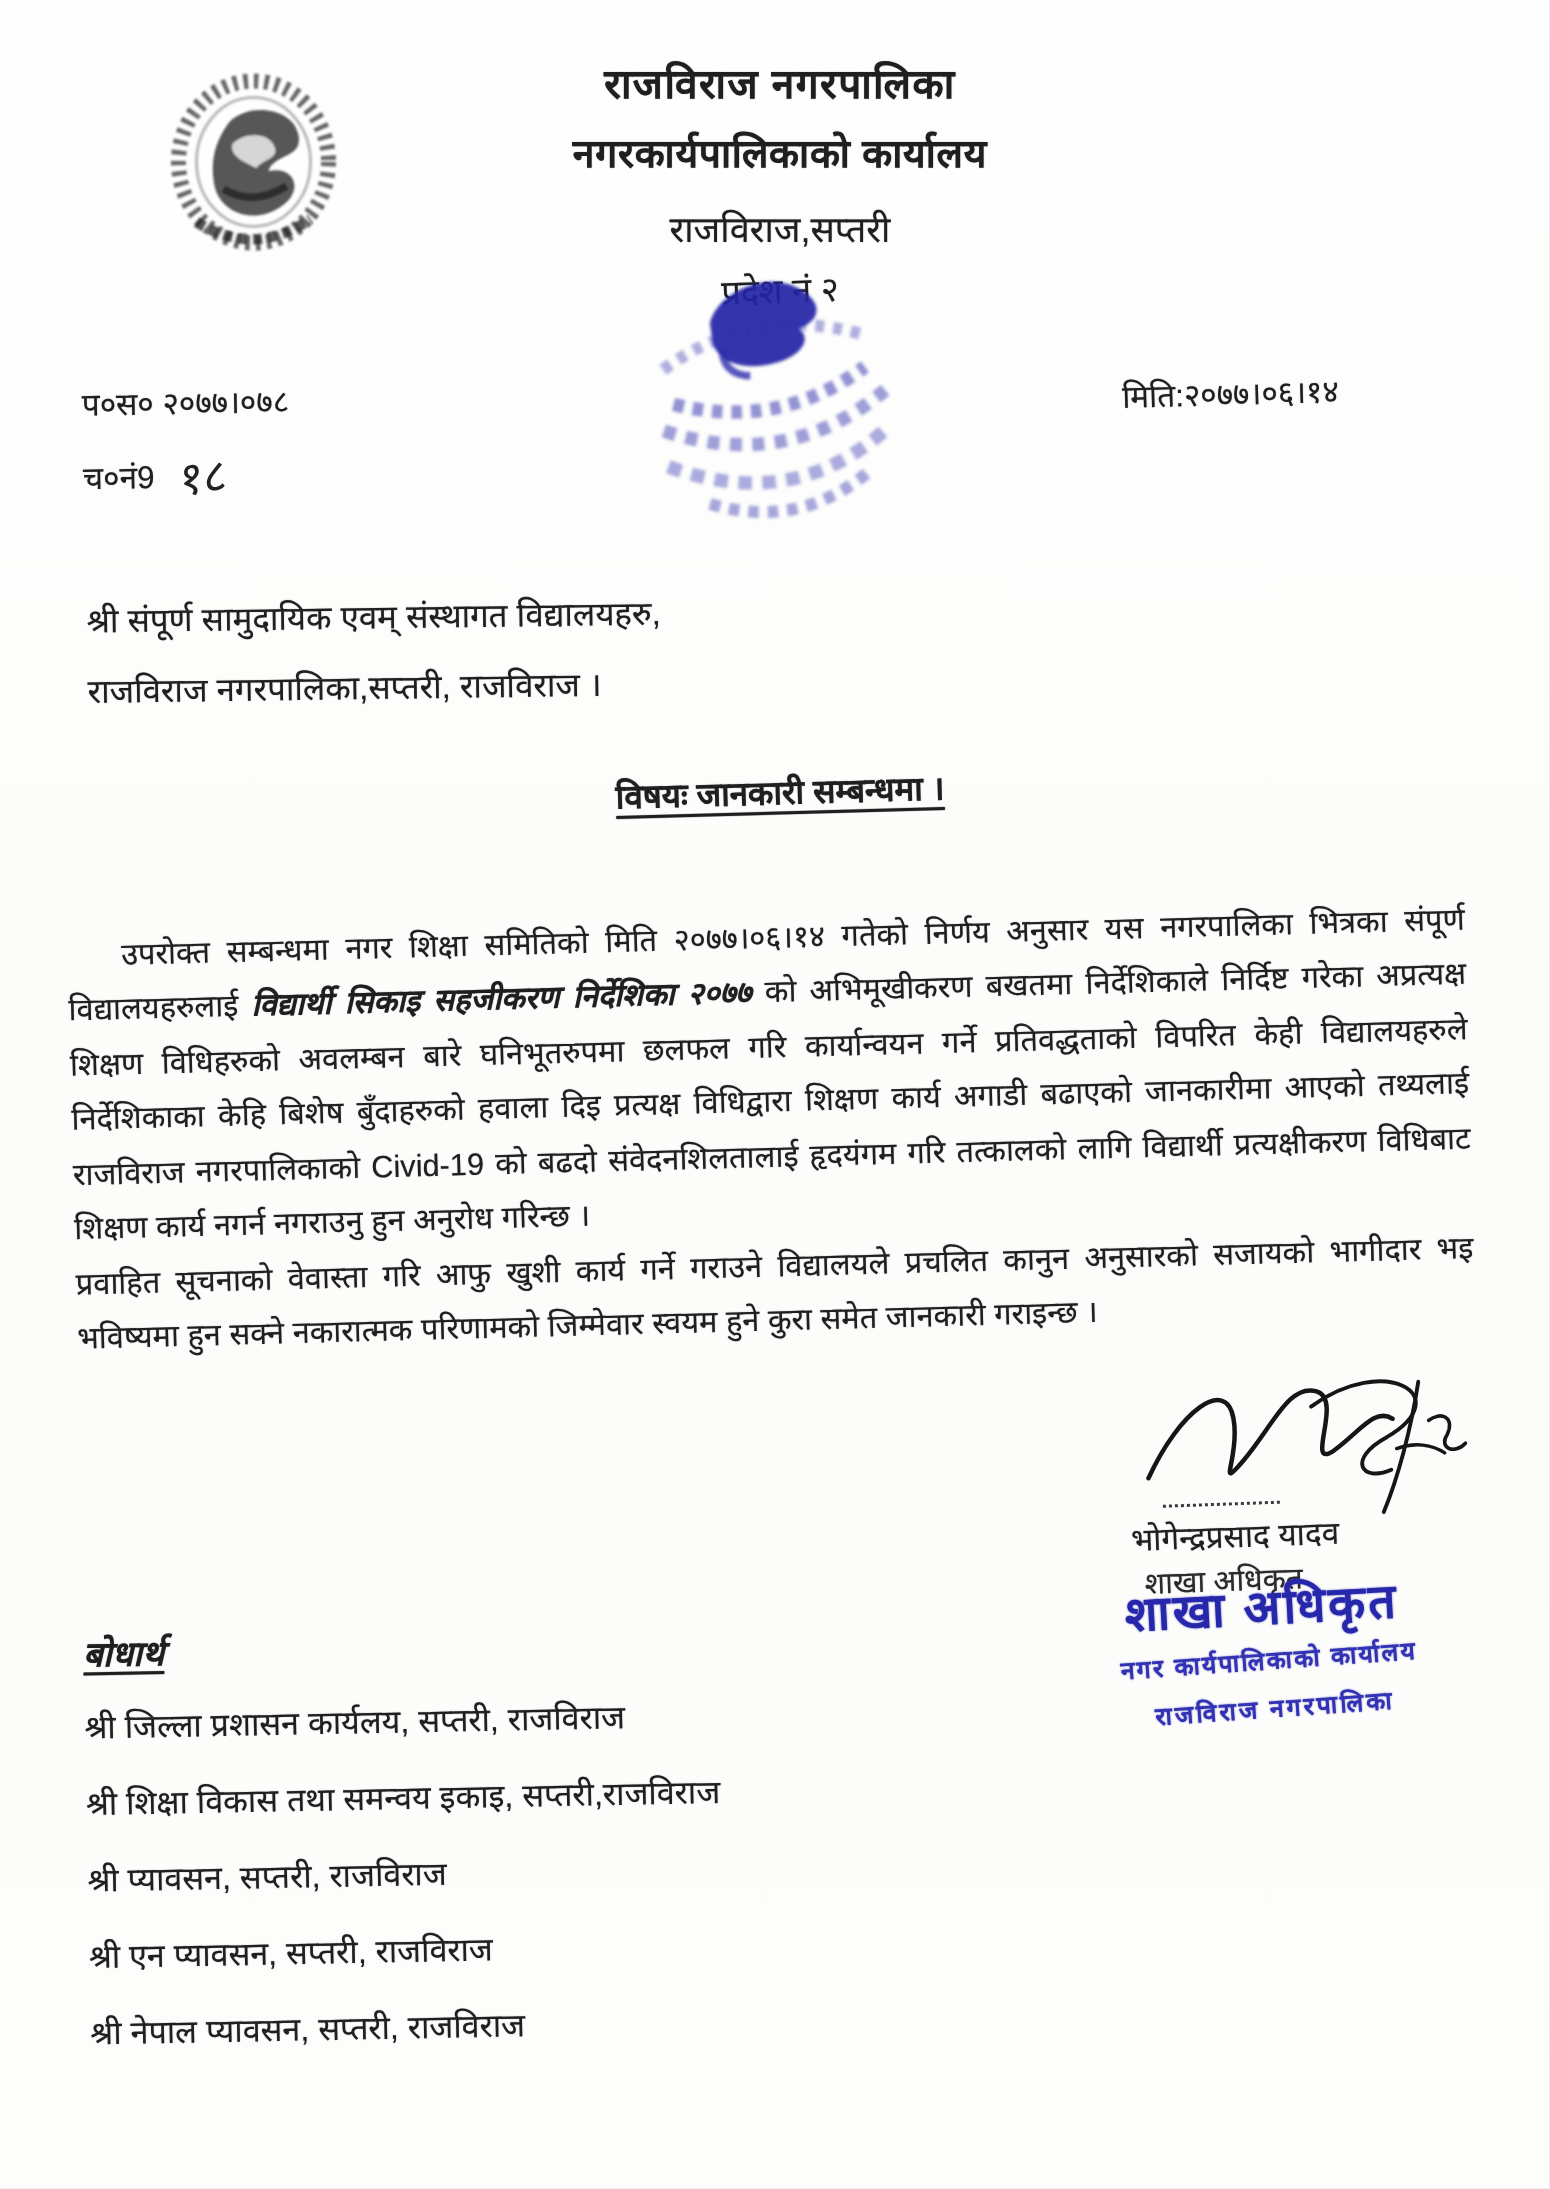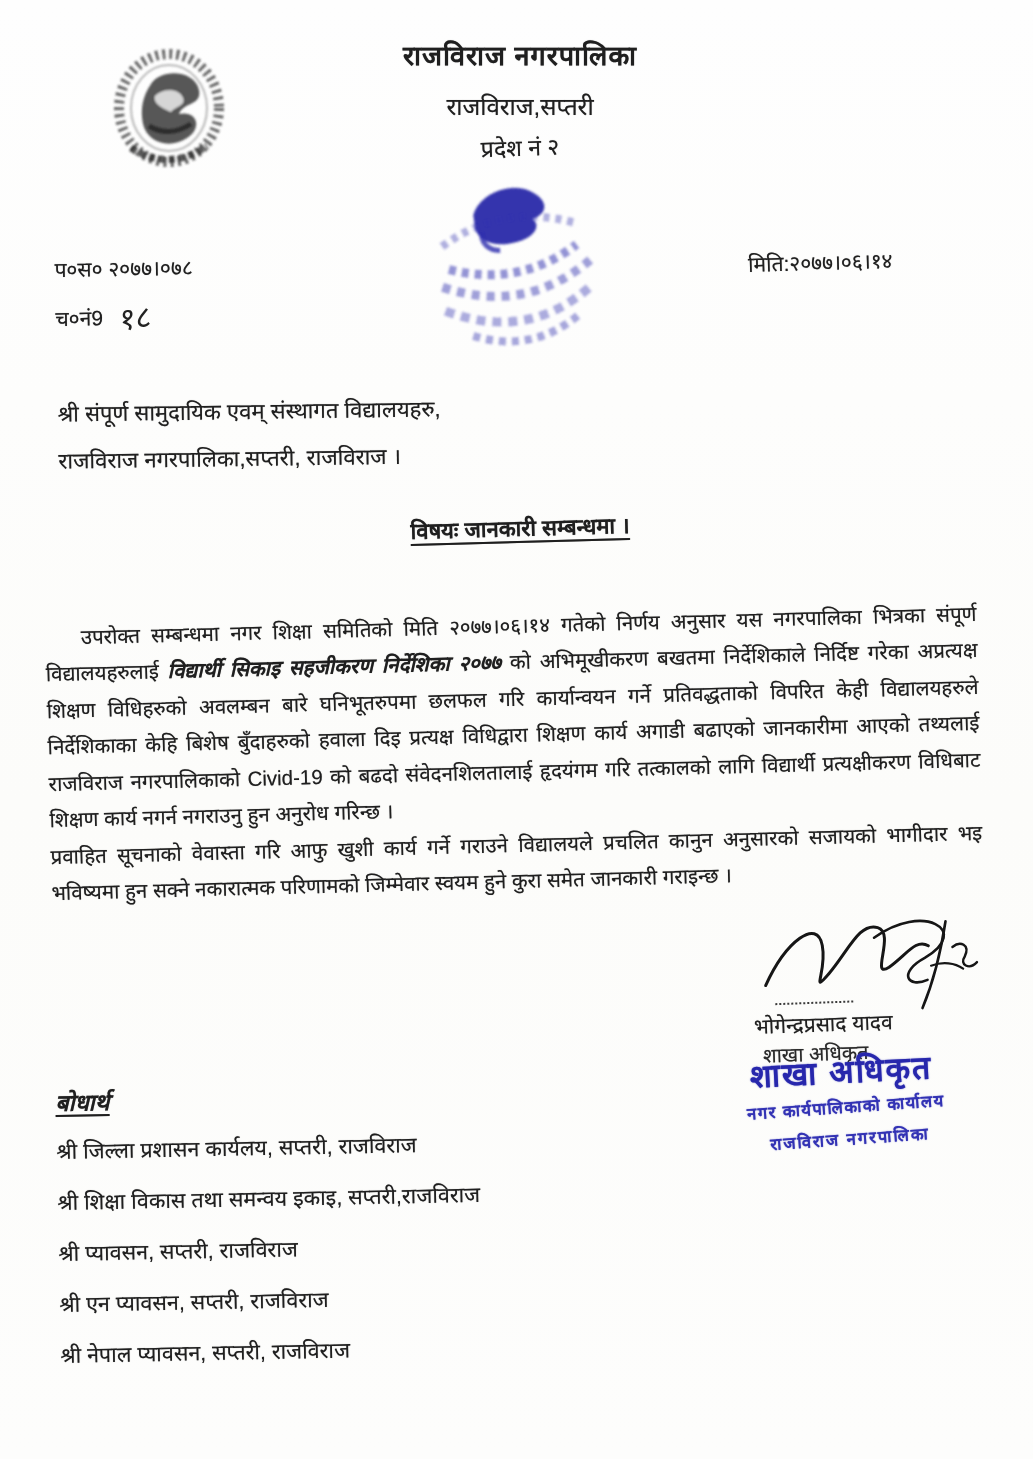--- a/index.html
+++ b/index.html
@@ -108,20 +108,21 @@
       <ellipse cx="66" cy="62" rx="38" ry="43" fill="none" stroke="#666" stroke-width="2" opacity="0.45"></ellipse>
       <path d="M48,38 C58,22 92,24 96,44 C99,60 80,56 76,68 C94,64 100,82 84,92 C66,104 44,96 40,78 C37,62 40,50 48,38 Z" fill="#3b3b3b" opacity="0.85"></path>
       <path d="M52,50 C60,42 76,42 80,52 C83,60 72,60 68,66 C60,62 50,58 52,50 Z" fill="#e4e4e4" opacity="0.9"></path>
       <path d="M46,80 Q66,92 88,78" fill="none" stroke="#222" stroke-width="5" opacity="0.8"></path>
       <path d="M28,102 Q66,126 104,100" fill="none" stroke="#222" stroke-width="7" stroke-dasharray="6 4" opacity="0.75"></path>
     </g>
   </svg>
 
   <div class="letterhead">
     <p class="lh1 soft">राजविराज नगरपालिका</p>
+    <p class="lh2 soft">नगरकार्यपालिकाको कार्यालय</p>
     <p class="lh3 soft">राजविराज,सप्तरी</p>
     <p class="lh4 soft">प्रदेश नं २</p>
   </div>
 
   <svg class="stamp-top" viewBox="0 0 250 222">
     <defs>
         <filter id="b2">
           <feGaussianBlur stdDeviation="1.1"></feGaussianBlur>
         </filter>
       </defs>

